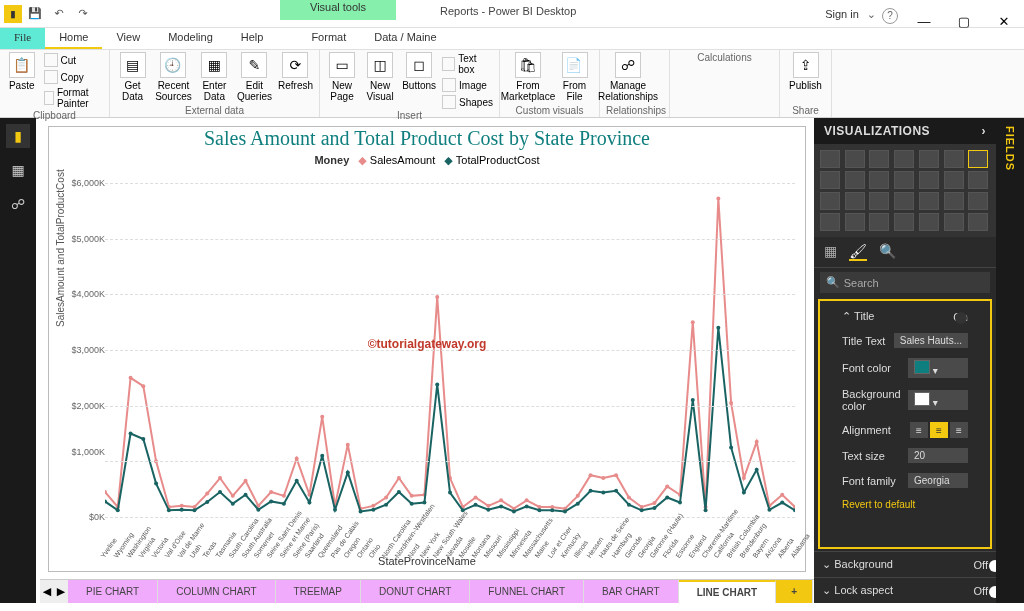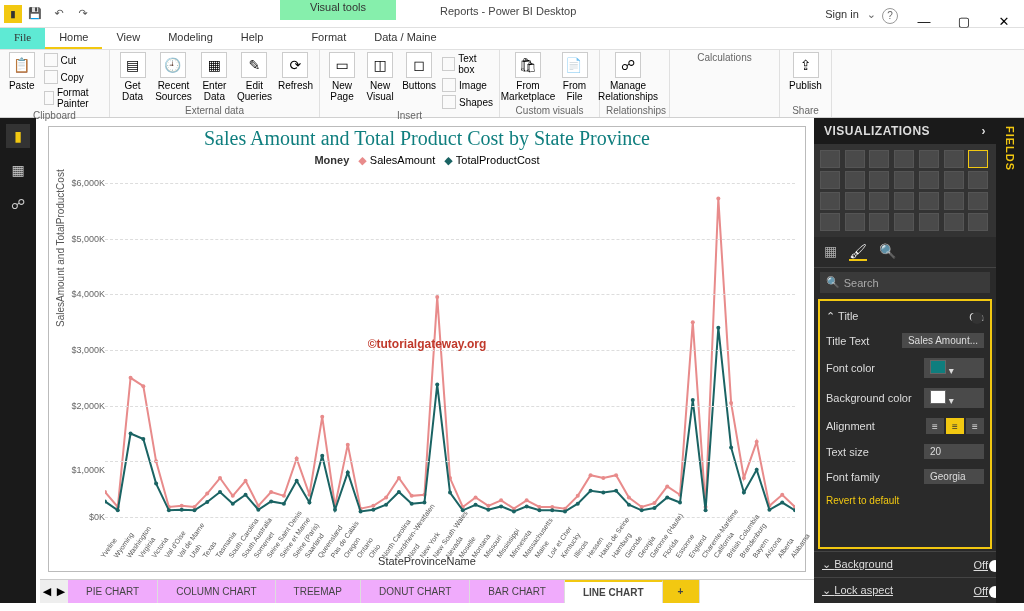--- a/index.html
+++ b/index.html
@@ -69,33 +69,33 @@
 
 .vispanel { position: absolute; right: 28px; top: 118px; width: 182px; bottom: 8px; background: #2a2a2a; color: #ddd; display:flex; flex-direction:column; }
 .vp-header { background: #1a1a1a; padding: 6px 10px; font-size: 12px; font-weight: bold; letter-spacing: .5px; display:flex; align-items:center; justify-content:space-between; cursor:pointer; }
 .vp-gallery { padding: 6px; display: grid; grid-template-columns: repeat(7, 1fr); gap: 3px; background:#333; }
 .vp-gallery div { width: 20px; height: 18px; background: #4a4a4a; border:1px solid #555; cursor:pointer; }
 .vp-gallery div.sel { border:1px solid #f2c811; }
 .vp-subtabs { display:flex; gap:12px; padding:6px 10px; border-bottom:1px solid #444; }
 .vp-subtabs span { cursor:pointer; color:#aaa; font-size:14px; }
 .vp-subtabs span.active { color:#fff; border-bottom:2px solid #f2c811; }
 .vp-search { margin:4px 6px; background:#3a3a3a; padding:4px 6px; font-size:11px; color:#aaa; display:flex; align-items:center; gap:4px; }
-.vp-props { flex:1; overflow:auto; border:2px solid #f2c811; margin:2px 4px; padding:4px 6px; }
+.vp-props { flex:1; overflow:auto; border:2px solid #f2c811; margin:2px 4px; padding:4px 22px; }
 .prow { display:flex; align-items:center; justify-content:space-between; font-size:11px; padding:5px 0; }
 .prow .val { background:#4a4a4a; padding:2px 6px; font-size:10px; min-width:60px; text-align:left; cursor:pointer; }
 .toggle { width:28px; height:14px; background:#fff; border-radius:7px; position:relative; }
 .toggle::after { content:""; position:absolute; right:1px; top:1px; width:12px; height:12px; background:#333; border-radius:50%; }
 .toggle.off { background:#666; }
 .toggle.off::after { left:1px; right:auto; background:#fff; }
 .swatch { width:16px; height:14px; border:1px solid #666; display:inline-block; }
 .align-opts { display:flex; gap:2px; }
 .align-opts span { width:18px; height:16px; background:#4a4a4a; display:flex; align-items:center; justify-content:center; cursor:pointer; font-size:10px; }
 .align-opts span.sel { background:#f2c811; color:#333; }
 .revert { color:#f2c811; font-size:10px; padding:6px 0; cursor:pointer; }
-.collapse-row { display:flex; align-items:center; justify-content:space-between; font-size:11px; padding:6px 8px; border-top:1px solid #444; cursor:pointer;text-decoration:underline; }
+.collapse-row { display:flex; align-items:center; justify-content:space-between; font-size:11px; padding:6px 8px; border-top:1px solid #444; cursor:pointer; }
 
 
 .fieldstab { position:absolute; right:0; top:118px; width:28px; bottom:8px; background:#1a1a1a; color:#f2c811; display:flex; align-items:flex-start; justify-content:center; padding-top:8px; cursor:pointer; }
 .fieldstab span { writing-mode: vertical-rl; font-size:11px; font-weight:bold; letter-spacing:1px; }
 </style>
 </head>
 <body>
 
 <div class="titlebar">
   <div class="qat">
@@ -261,21 +261,21 @@
   <div class="chartbox">
     <div class="ctitle">Sales Amount and Total Product Cost by State Province</div>
     <div class="legend">
       <span class="lead">Money</span>
       <span class="s1">SalesAmount</span>
       <span class="s2">TotalProductCost</span>
     </div>
     <div class="ylabel">SalesAmount and TotalProductCost</div>
     <div class="yaxis" id="yaxis">
         <div class="ytick" style="top: 334px;">$0K</div>
-        <div class="ytick" style="top: 287px;">$1,000K</div>
+        <div class="ytick" style="top: 269px;">$1,000K</div>
         <div class="ytick" style="top: 222.667px;">$2,000K</div>
         <div class="ytick" style="top: 167px;">$3,000K</div>
         <div class="ytick" style="top: 111.333px;">$4,000K</div>
         <div class="ytick" style="top: 55.6667px;">$5,000K</div>
         <div class="ytick" style="top: 0px;">$6,000K</div>
       </div>
     <div class="plot" id="plot">
       <svg class="lines" id="svglines" viewBox="0 0 690 334" preserveAspectRatio="none">
           <path d="M0,308.95 L12.777777777777777,323.98 L25.555555555555554,194.83333333333331 L38.33333333333333,203.18333333333334 L51.11111111111111,278.3333333333333 L63.888888888888886,323.98 L76.66666666666666,322.8666666666667 L89.44444444444444,323.98 L102.22222222222221,310.62 L115,295.0333333333333 L127.77777777777777,312.8466666666667 L140.55555555555554,297.81666666666666 L153.33333333333331,322.8666666666667 L166.11111111111111,308.95 L178.88888888888889,312.8466666666667 L191.66666666666669,275.55 L204.44444444444443,311.73333333333335 L217.22222222222223,233.8 L230,322.8666666666667 L242.77777777777777,261.6333333333333 L255.55555555555554,325.65 L268.3333333333333,322.8666666666667 L281.1111111111111,314.51666666666665 L293.8888888888889,295.0333333333333 L306.66666666666663,312.8466666666667 L319.44444444444446,311.73333333333335 L332.22222222222223,114.11666666666667 L345,295.0333333333333 L357.77777777777777,323.98 L370.5555555555556,314.51666666666665 L383.33333333333337,322.8666666666667 L396.1111111111111,317.3 L408.88888888888886,325.65 L421.6666666666667,317.3 L434.44444444444446,323.98 L447.22222222222223,323.98 L460,325.65 L472.7777777777778,312.8466666666667 L485.55555555555554,292.25 L498.3333333333333,295.0333333333333 L511.1111111111111,292.25 L523.8888888888889,314.51666666666665 L536.6666666666666,323.98 L549.4444444444445,320.0833333333333 L562.2222222222222,303.3833333333333 L575,311.73333333333335 L587.7777777777778,139.16666666666666 L600.5555555555555,323.98 L613.3333333333333,15.586666666666645 L626.1111111111111,219.88333333333333 L638.8888888888889,295.0333333333333 L651.6666666666666,258.85 L664.4444444444445,322.8666666666667 L677.2222222222223,311.73333333333335 L690,323.98 " fill="none" stroke="#e88b8b" stroke-width="2"></path>
           <circle cx="0" cy="308.95" r="2" fill="#e88b8b"></circle>
@@ -461,20 +461,21 @@
 </div>
 
 <div class="sheettabs">
   <div class="stab-nav">◀</div>
   <div class="stab-nav">▶</div>
   <div id="sheettabs-inner" style="display:flex;">
       <div class="stab">PIE CHART</div>
       <div class="stab">COLUMN CHART</div>
       <div class="stab">TREEMAP</div>
       <div class="stab">DONUT CHART</div>
+      <div class="stab">FUNNEL CHART</div>
       <div class="stab">BAR CHART</div>
       <div class="stab active">LINE CHART</div>
     </div>
   <div class="stab add">+</div>
 </div>
 
 <div class="vispanel">
   <div class="vp-header">
       <span>VISUALIZATIONS</span>
       <span>›</span>
@@ -518,21 +519,21 @@
       <span>🔍</span>
       <span>Search</span>
     </div>
   <div class="vp-props">
     <div class="prow">
         <span>⌃ <span>Title</span></span>
         <span><span>On</span> <span class="toggle"></span></span>
       </div>
     <div class="prow">
         <span>Title Text</span>
-        <span class="val">Sales Amount...</span>
+        <span class="val">Sales Hauts...</span>
       </div>
     <div class="prow">
         <span>Font color</span>
         <span class="val"><span class="swatch" style="background:#0f7e7e"></span> ▾</span>
       </div>
     <div class="prow">
         <span>Background color</span>
         <span class="val"><span class="swatch" style="background:#fff"></span> ▾</span>
       </div>
     <div class="prow">

